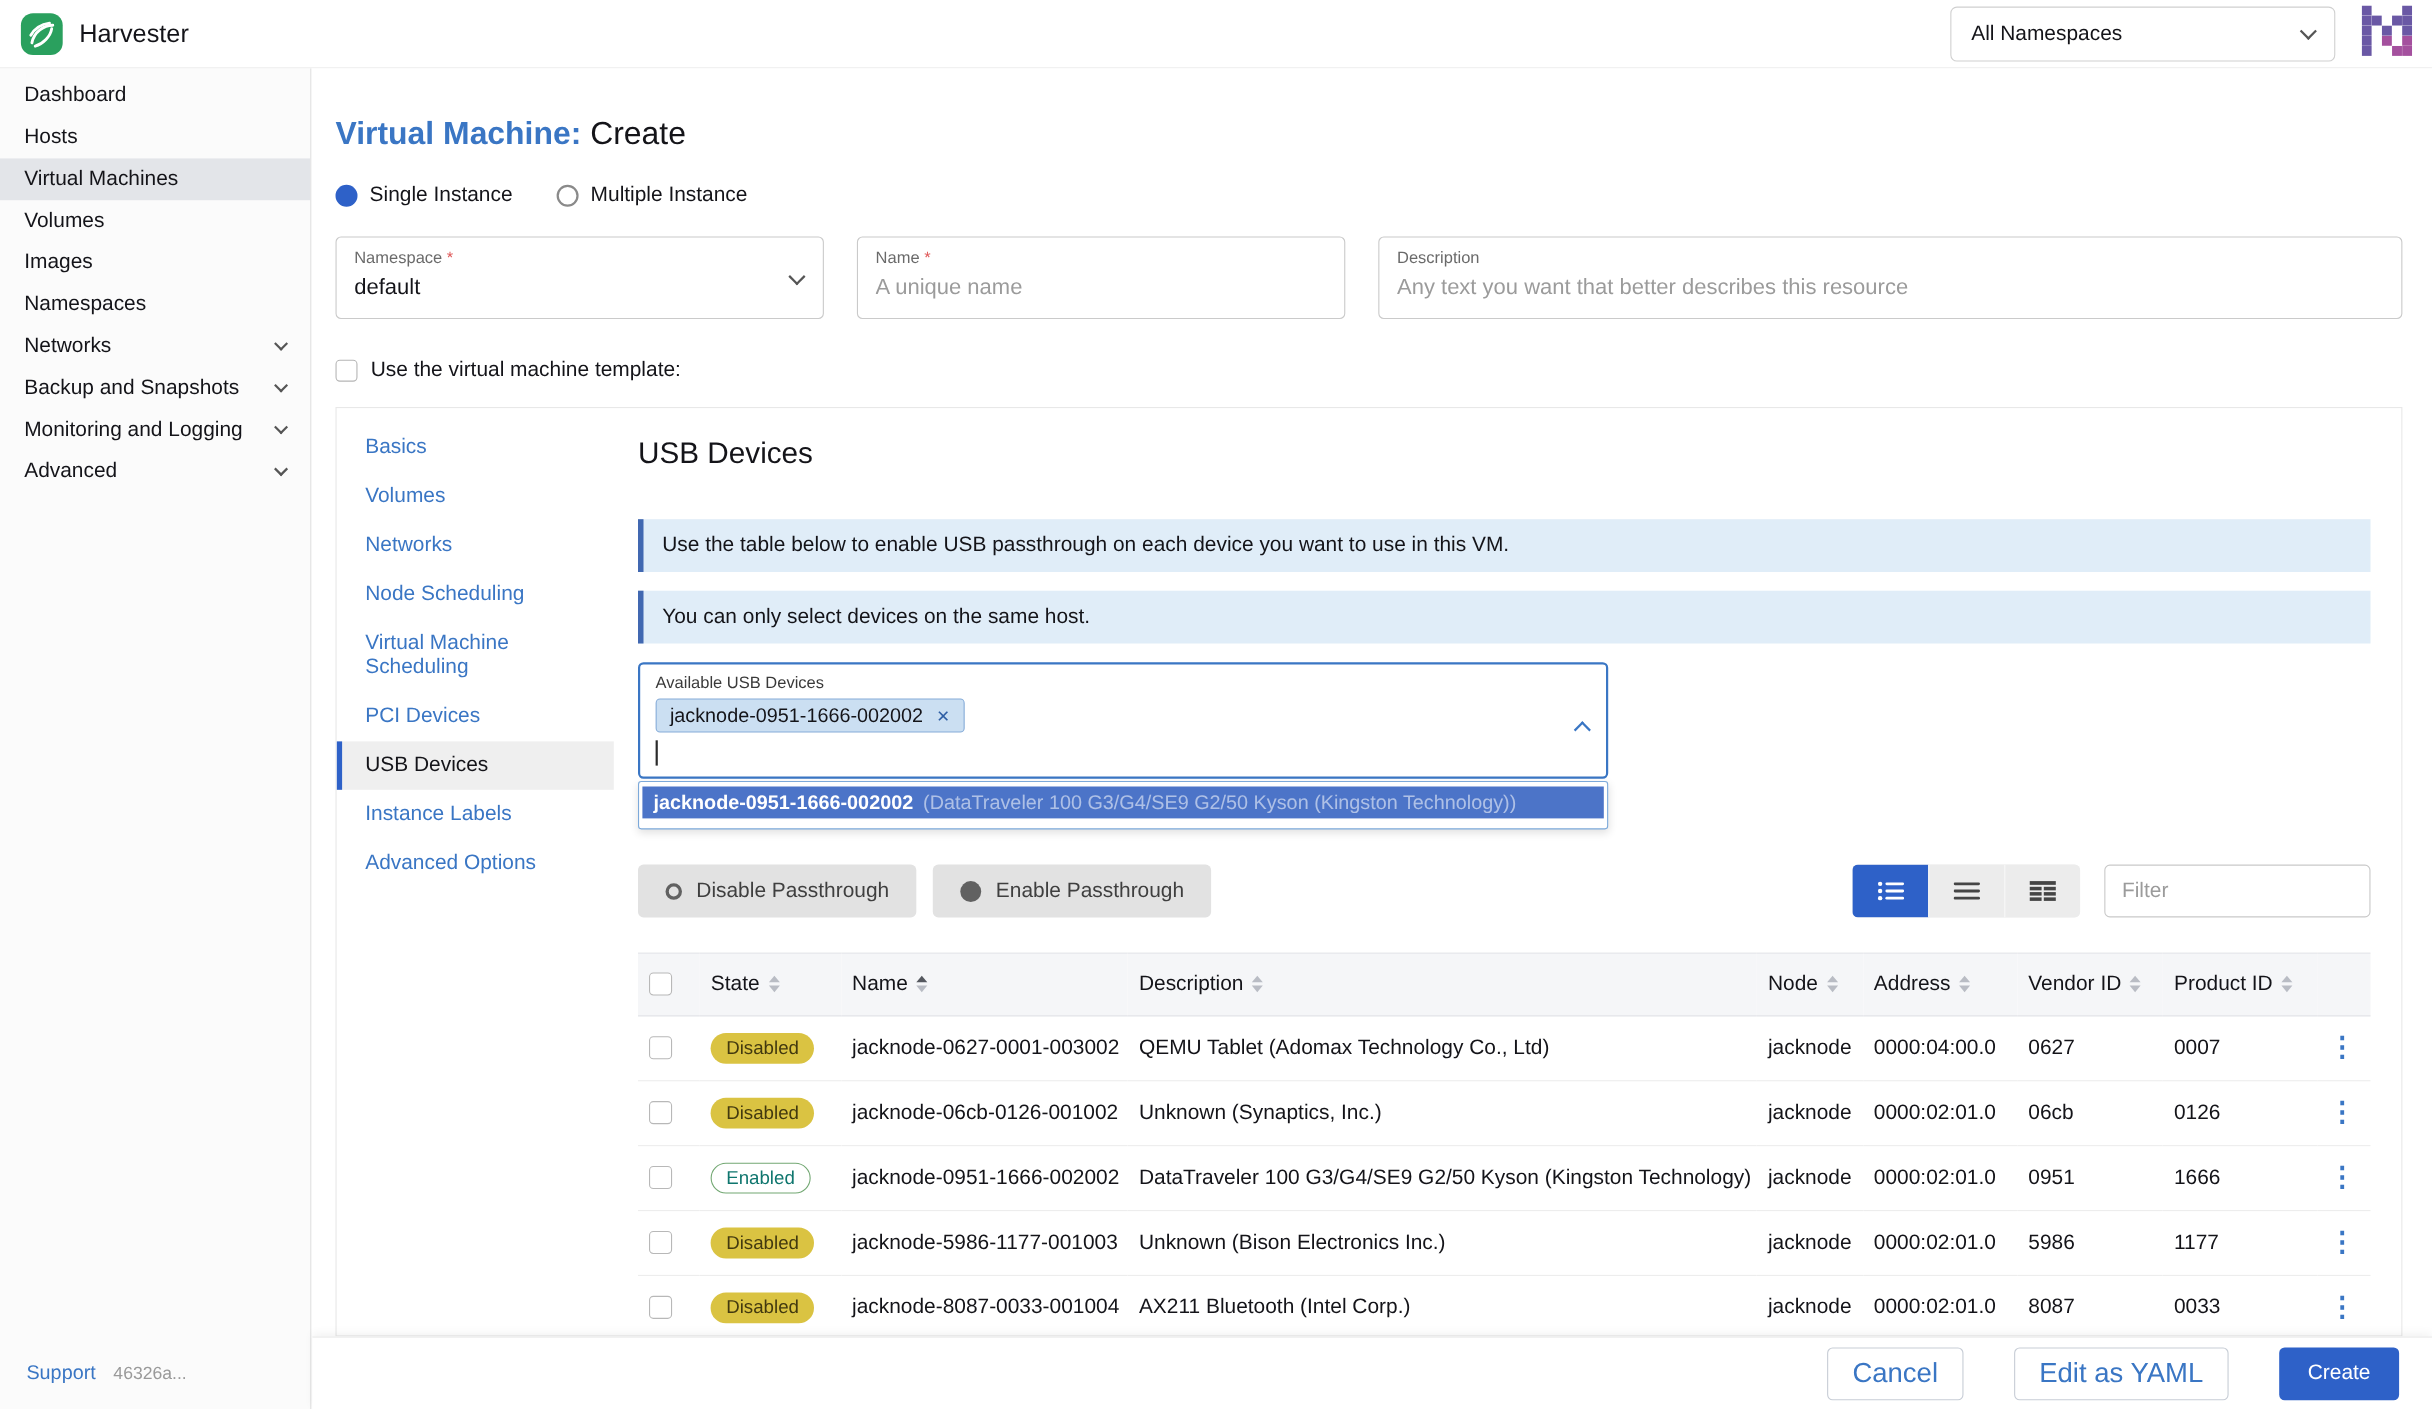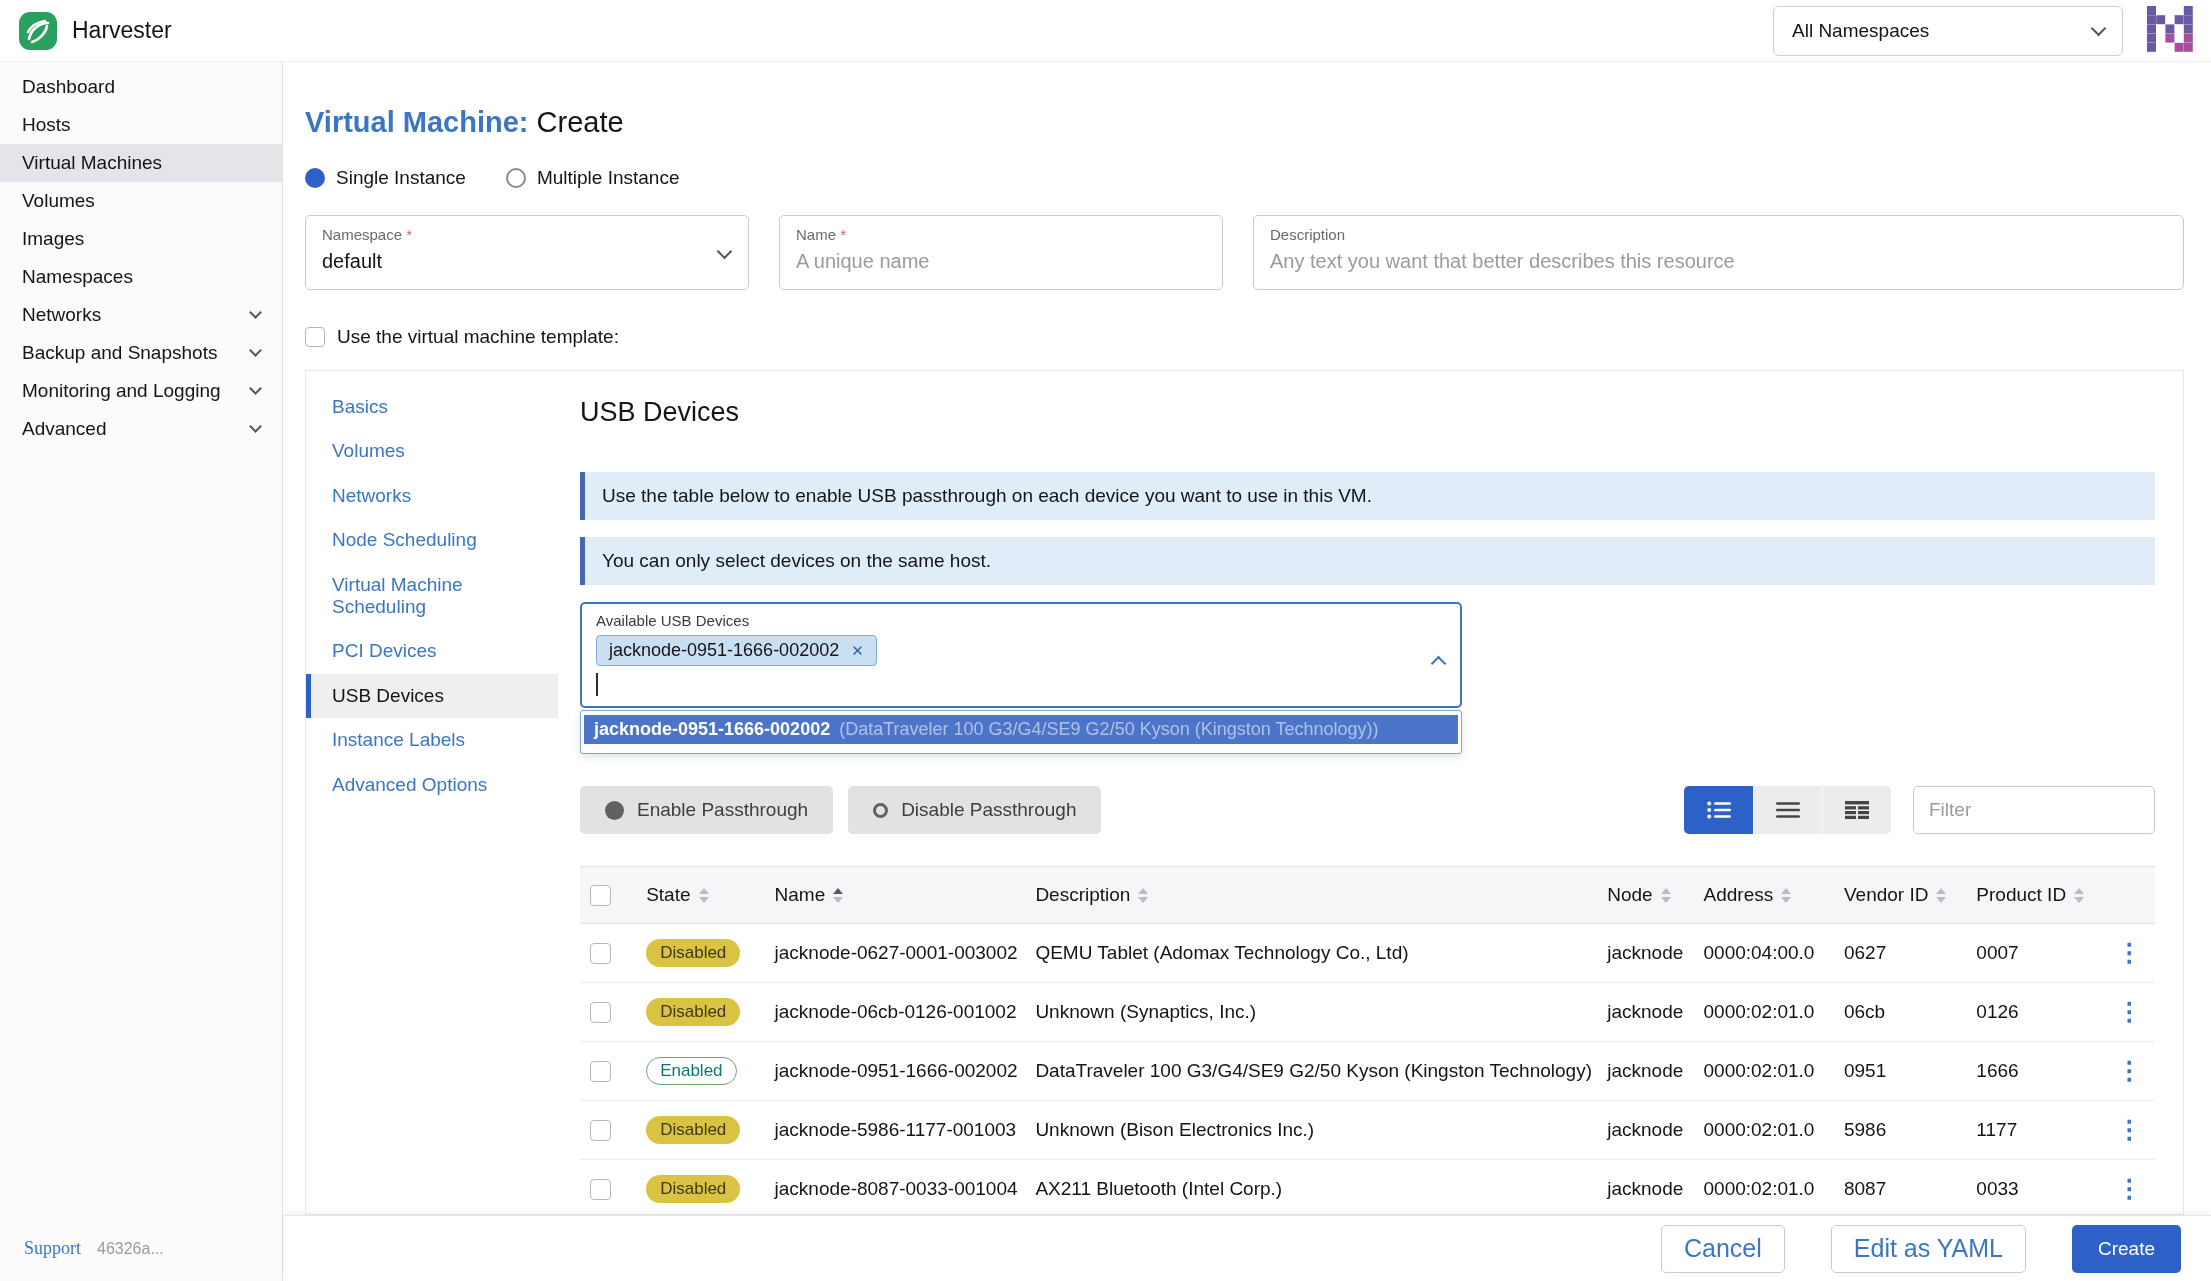--- a/index.html
+++ b/index.html
@@ -23,21 +23,21 @@
 
   
   .sidebar { position:absolute; top:62px; left:0; bottom:0; width:283px; background:#fbfbfb;
              border-right:1px solid #e1e1e1; padding-top:6px; z-index:20; }
   .nav-item { display:flex; align-items:center; height:38px; padding:0 22px; font-size:19px;
               color:#141419; cursor:pointer; }
   .nav-item.active { background:#e3e5e9; }
   .nav-item .chev2 { margin-left:auto; width:9px; height:9px; border-right:2px solid #555;
                      border-bottom:2px solid #555; transform:rotate(45deg); margin-top:-5px; }
   .sidebar-footer { position:absolute; bottom:22px; left:24px; display:flex; align-items:baseline; gap:16px; }
-  .support { color:#3a76c4; font-size:18px; cursor:pointer;font-family:Liberation Serif, serif; }
+  .support { color:#3a76c4; font-size:18px; cursor:pointer; }
   .version { color:#9a9a9a; font-size:16px; }
 
   
   .main { position:absolute; top:62px; left:284px; right:0; bottom:66px; overflow:hidden;
           padding:44px 27px 0 21px; display:flex; flex-direction:column; }
   .page-title { font-size:29px; }
   .page-title .prefix { color:#3a76c4; }
   .page-title .action { color:#141419; font-weight:500; }
 
   .radio-row { display:flex; align-items:center; gap:40px; margin-top:28px; }
@@ -306,26 +306,26 @@
           <div class="combo-menu">
             <div class="combo-option">
               <span class="opt-name">jacknode-0951-1666-002002</span>
               <span class="opt-desc">(DataTraveler 100 G3/G4/SE9 G2/50 Kyson (Kingston Technology))</span>
             </div>
           </div>
         </div>
 
         <div class="pass-row">
           <button class="gray-btn">
+            <span class="circle-outline"></span>
+            <span>Disable Passthrough</span>
+          </button>
+          <button class="gray-btn">
             <span class="circle-filled"></span>
             <span>Enable Passthrough</span>
-          </button>
-          <button class="gray-btn">
-            <span class="circle-outline"></span>
-            <span>Disable Passthrough</span>
           </button>
 
           <div class="pass-right">
             <div class="view-toggle">
               <div class="vt-btn active">
                 <svg width="24" height="18" viewBox="0 0 24 18" fill="currentColor">
                   <circle cx="2.2" cy="2.5" r="2"></circle>
                     <rect x="7" y="1.2" width="17" height="2.6" rx="1.3"></rect>
                   <circle cx="2.2" cy="9" r="2"></circle>
                     <rect x="7" y="7.7" width="17" height="2.6" rx="1.3"></rect>

